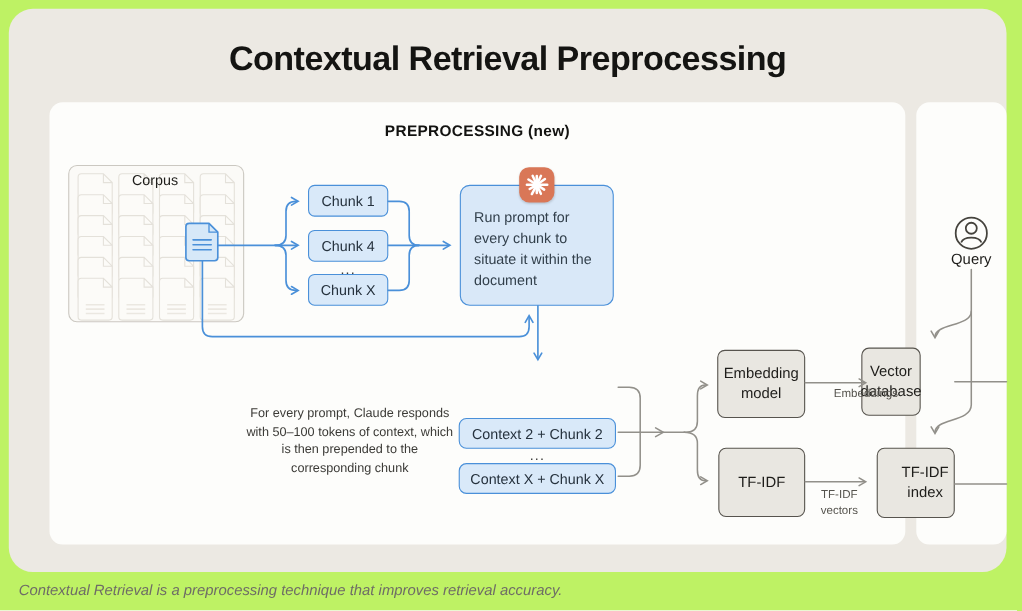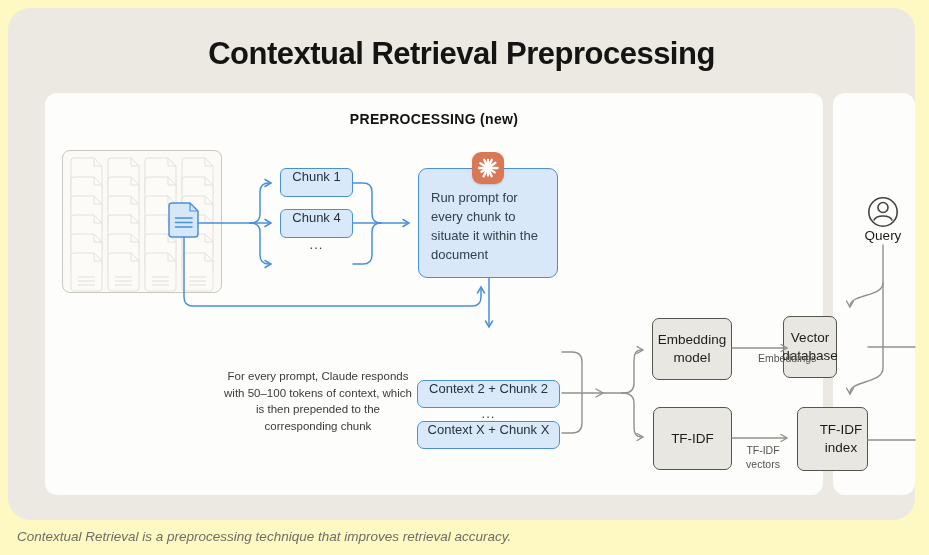--- a/index.html
+++ b/index.html
@@ -1,30 +1,30 @@
 <!DOCTYPE html>
 <html><head>
 <meta charset="utf-8">
 <style>
   html,body{margin:0;padding:0;background:#FAF9F5;}
-  .stage{position:relative;width:929px;height:555px;background:#fef9c3;overflow:hidden;
+  .stage{position:relative;width:929px;height:555px;background:#bef264;overflow:hidden;
          font-family:"Liberation Sans",sans-serif;-webkit-font-smoothing:antialiased;}
   .card{position:absolute;left:8px;top:8px;width:907px;height:512px;background:#ECE9E3;border-radius:22px;}
   .title{position:absolute;left:8px;top:36px;width:907px;text-align:center;font-size:31px;font-weight:700;
          letter-spacing:-0.5px;color:#141412;}
   .panel{position:absolute;top:93px;height:402px;background:#FDFDFB;border-radius:12px;z-index:1;}
   .panel1{left:45px;width:778px;}
   .panel2{left:833px;width:82px;}
   .pre-heading{position:absolute;left:45px;top:111px;width:778px;text-align:center;font-size:14px;font-weight:700;
                letter-spacing:0.3px;color:#121210;z-index:2;}
   .corpus-box{position:absolute;left:62px;top:150px;width:158px;height:141px;background:#FBFAF7;
               border:1px solid #CBC8C1;border-radius:8px;z-index:2;overflow:hidden;}
   .corpus-label{position:absolute;left:62px;top:156px;width:158px;text-align:center;font-size:13px;color:#1E1D1A;z-index:3;}
   .bluebox{position:absolute;background:#D9E9F9;border:1.5px solid #4A90D9;box-sizing:border-box;
-           display:flex;align-items:flex-start;justify-content:center;font-size:13px;color:#26323E;z-index:2;}
+           display:flex;align-items:center;justify-content:center;font-size:13px;color:#26323E;z-index:2;}
   .chunk{left:280px;width:73px;height:29px;border-radius:6px;}
   .ctx{left:417px;width:143px;height:28px;border-radius:7px;}
   .runbox{position:absolute;left:418px;top:168px;width:140px;height:110px;background:#D9E8F8;
           border:1.5px solid #4A90D9;border-radius:9px;box-sizing:border-box;z-index:2;
           display:flex;align-items:center;justify-content:center;}
   .runbox .inner{width:114px;text-align:left;font-size:13px;line-height:1.45;color:#33404C;margin-top:8px;}
   .ellipsis{position:absolute;text-align:center;font-size:13px;color:#3B3B38;z-index:2;letter-spacing:1px;}
   .graybox{position:absolute;background:#E9E7E1;border:1px solid #57544E;border-radius:7px;box-sizing:border-box;
            display:flex;align-items:center;justify-content:center;text-align:center;
            font-size:13.5px;line-height:1.3;color:#1E1D1A;z-index:2;}
@@ -76,28 +76,32 @@
         <path d="M 89,126 H 106 M 89,130 H 106 M 89,134 H 106" stroke="#EBE8E1" stroke-width="1.5" fill="none"></path>
         <path d="M 122,7 L 142,7 L 150,15 L 150,42 Q 150,45 147,45 L 122,45 Q 119,45 119,42 L 119,10 Q 119,7 122,7 Z M 142,7 L 142,15 L 150,15" fill="#FCFBF8" stroke="#E4E1DA" stroke-width="1"></path>
         <path d="M 122,26 L 142,26 L 150,34 L 150,61 Q 150,64 147,64 L 122,64 Q 119,64 119,61 L 119,29 Q 119,26 122,26 Z M 142,26 L 142,34 L 150,34" fill="#FCFBF8" stroke="#E4E1DA" stroke-width="1"></path>
         <path d="M 122,45 L 142,45 L 150,53 L 150,80 Q 150,83 147,83 L 122,83 Q 119,83 119,80 L 119,48 Q 119,45 122,45 Z M 142,45 L 142,53 L 150,53" fill="#FCFBF8" stroke="#E4E1DA" stroke-width="1"></path>
         <path d="M 122,64 L 142,64 L 150,72 L 150,99 Q 150,102 147,102 L 122,102 Q 119,102 119,99 L 119,67 Q 119,64 122,64 Z M 142,64 L 142,72 L 150,72" fill="#FCFBF8" stroke="#E4E1DA" stroke-width="1"></path>
         <path d="M 122,83 L 142,83 L 150,91 L 150,118 Q 150,121 147,121 L 122,121 Q 119,121 119,118 L 119,86 Q 119,83 122,83 Z M 142,83 L 142,91 L 150,91" fill="#FCFBF8" stroke="#E4E1DA" stroke-width="1"></path>
         <path d="M 122,102 L 142,102 L 150,110 L 150,137 Q 150,140 147,140 L 122,140 Q 119,140 119,137 L 119,105 Q 119,102 122,102 Z M 142,102 L 142,110 L 150,110" fill="#FCFBF8" stroke="#E4E1DA" stroke-width="1"></path>
         <path d="M 126,126 H 143 M 126,130 H 143 M 126,134 H 143" stroke="#EBE8E1" stroke-width="1.5" fill="none"></path>
       </svg>
   </div>
+  <div class="corpus-label">Corpus</div>
 
   <div class="bluebox chunk" style="top:168px;">
     <span>Chunk 1</span>
   </div>
   <div class="bluebox chunk" style="top:209px;">
     <span>Chunk 4</span>
   </div>
   <div class="ellipsis" style="left:280px;top:237px;width:73px;">...</div>
+  <div class="bluebox chunk" style="top:249px;">
+    <span>Chunk X</span>
+  </div>
 
   <div class="runbox">
     <div class="inner">Run prompt for every chunk to situate it within the document</div>
   </div>
   <div class="claude-icon">
     <svg width="32" height="32" viewBox="0 0 32 32">
       <g stroke="#FFFFFF" stroke-width="2.3" stroke-linecap="round">
         <line x1="16" y1="16" x2="25.5" y2="16"></line>
           <line x1="16" y1="16" x2="22.7" y2="20.4"></line>
         <line x1="16" y1="16" x2="19.7" y2="24.2"></line>

